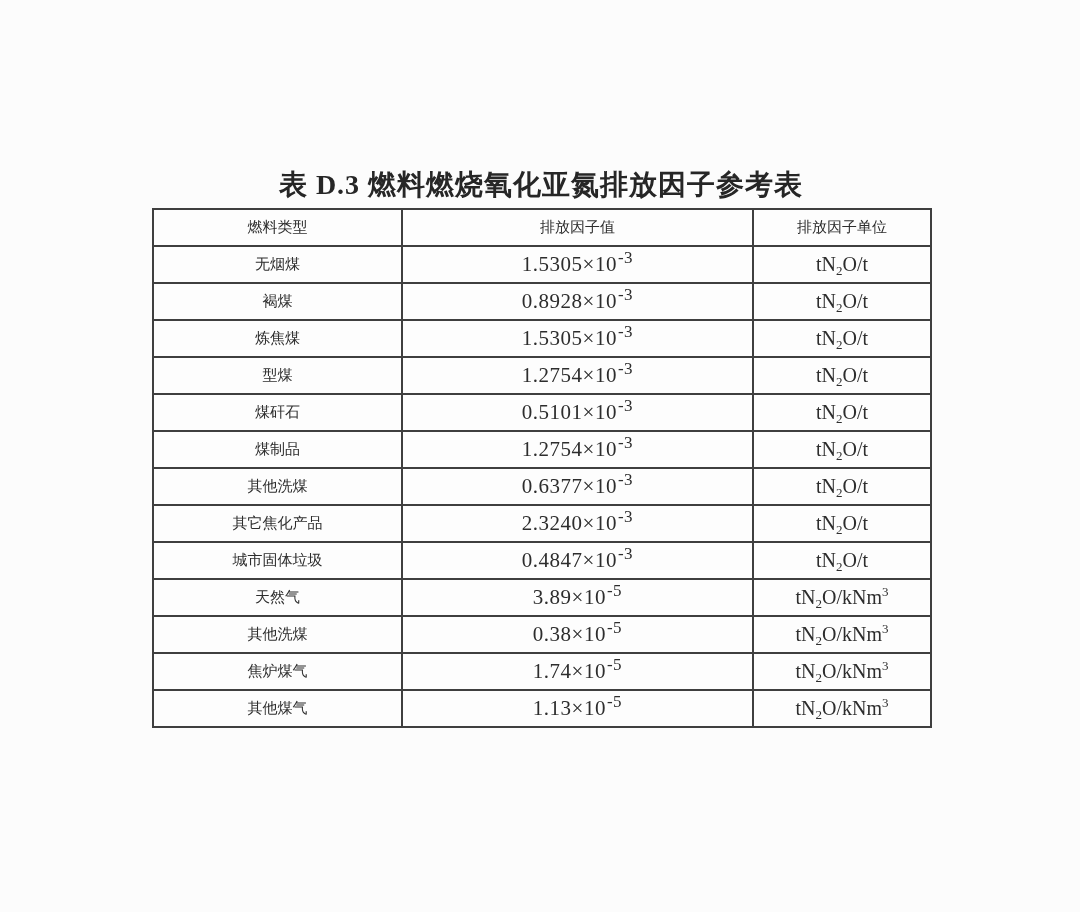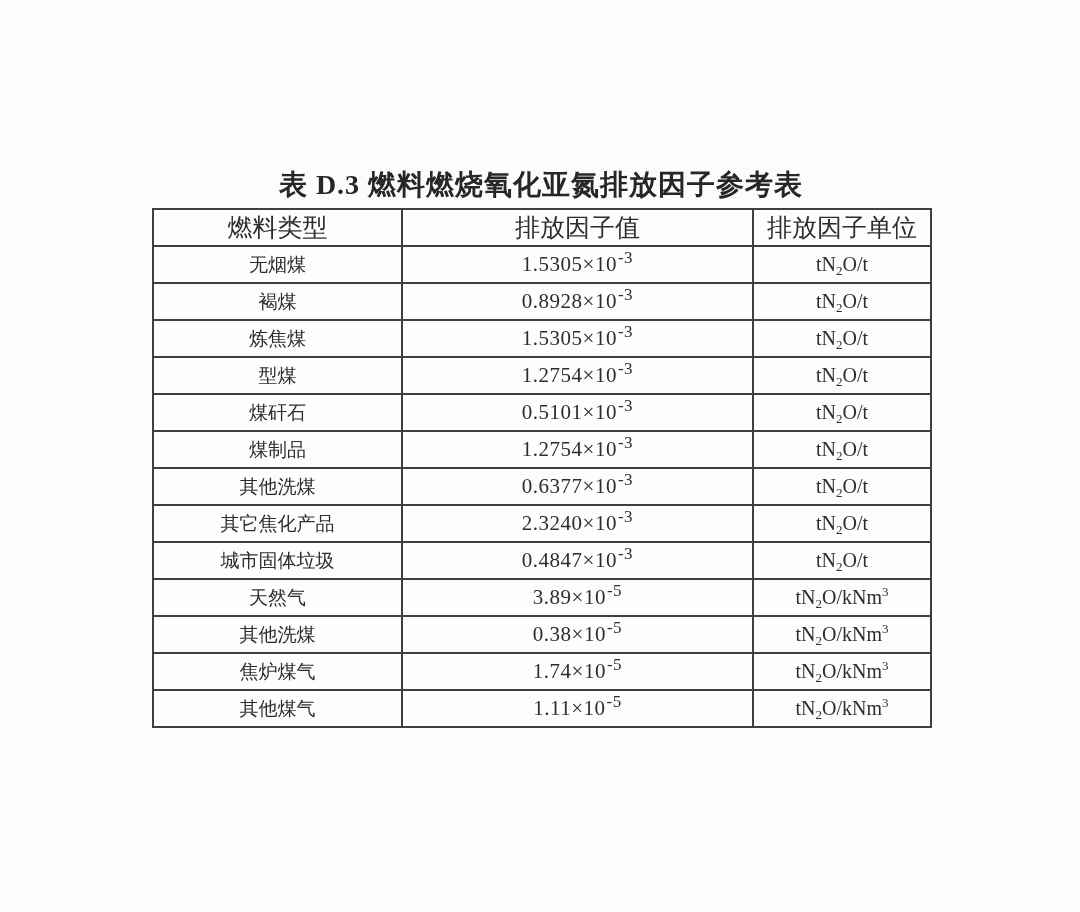--- a/index.html
+++ b/index.html
@@ -42,27 +42,27 @@
   }
   .ef-table col.c1 { width: 249px; }
   .ef-table col.c2 { width: 351px; }
   .ef-table col.c3 { width: 178px; }
   .ef-table th, .ef-table td {
     border: 2px solid #3f3f3f;
     height: 35px;
     padding: 0;
     text-align: center;
     vertical-align: middle;
-    font-size: 19px;
+    font-size: 15px;
     font-weight: 400;
     color: #2d2d2d;
   }
   .ef-table th {
     font-weight: 500;
-    font-size: 25px;
+    font-size: 15px;
     font-family: Liberation Mono, monospace;
   }
   td.c-val {
     font-size: 21px;
     letter-spacing: 0.5px;
   }
   td.c-val sup.exp {
     font-size: 17px;
     font-weight: 500;
     line-height: 0;
@@ -250,21 +250,21 @@
     <td class="c-unit">
       <span>tN</span><sub>2</sub><span>O/kNm</span><sup>3</sup>
     </td>
   </tr>
 
   <tr>
     <td class="c-fuel">
       <span>其他煤气</span>
     </td>
     <td class="c-val">
-      <span>1.11×10</span><sup class="exp">-5</sup>
+      <span>1.13×10</span><sup class="exp">-5</sup>
     </td>
     <td class="c-unit">
       <span>tN</span><sub>2</sub><span>O/kNm</span><sup>3</sup>
     </td>
   </tr>
 </tbody>
   </table>
 
 </div>
 

